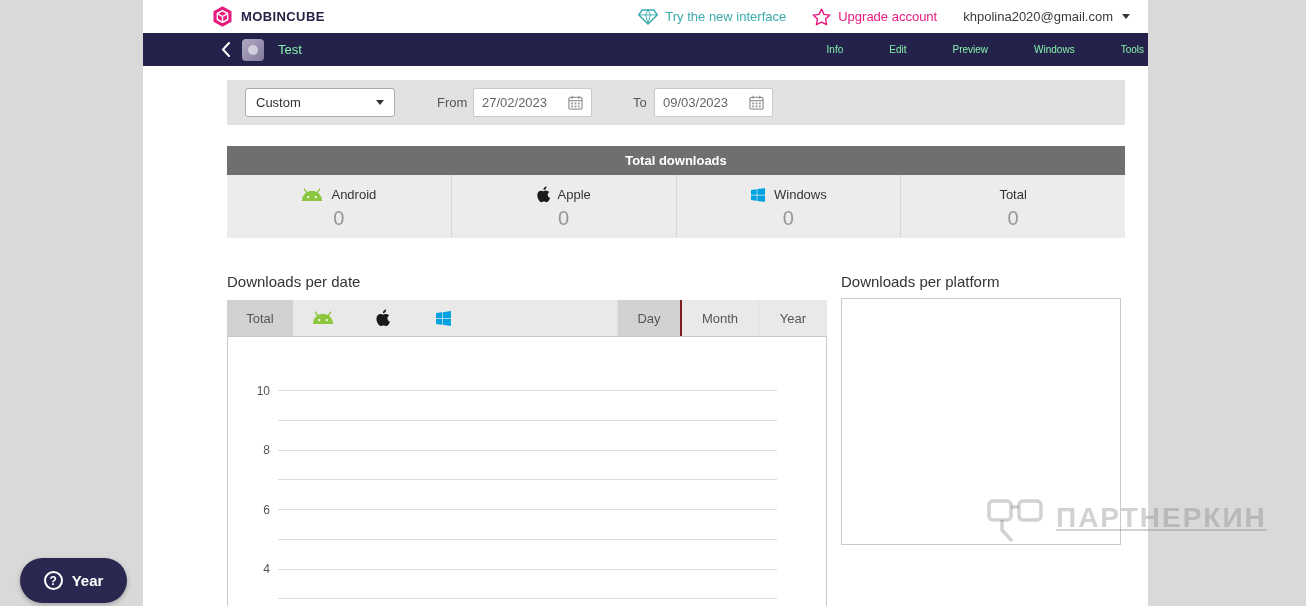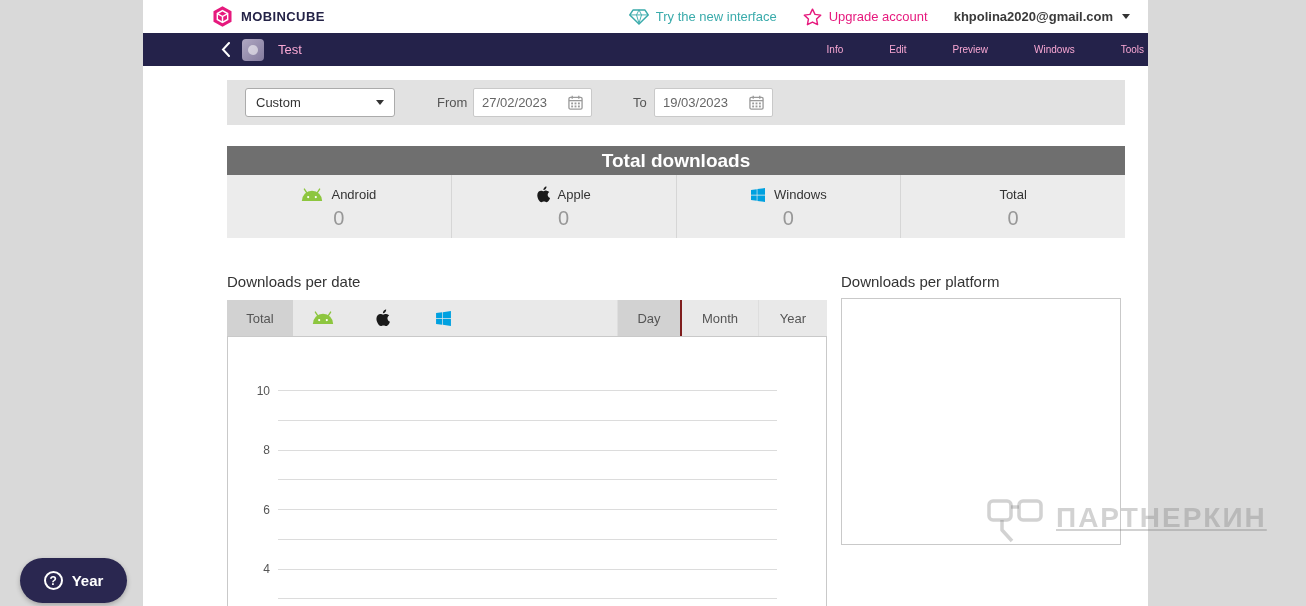--- a/index.html
+++ b/index.html
@@ -8,26 +8,26 @@
 
   
   .topbar { position:absolute; left:143px; top:0; width:1005px; height:33px; background:#fff;
             display:flex; align-items:center; padding:0 18px 0 68px; }
   .brand { display:flex; align-items:center; gap:7px; cursor:pointer; }
   .brand-text { font-size:13px; font-weight:700; color:#242347; letter-spacing:.4px; }
   .top-links { margin-left:auto; display:flex; align-items:center; gap:26px; }
   .link { display:flex; align-items:center; gap:7px; font-size:13px; cursor:pointer; text-decoration:none; }
   .link.teal { color:#3aabab; }
   .link.pink { color:#e6197d; }
-  .account { display:flex; align-items:center; gap:9px; font-size:13px; color:#3a3a3a; cursor:pointer;font-weight:bold; }
+  .account { display:flex; align-items:center; gap:9px; font-size:13px; color:#3a3a3a; cursor:pointer; }
   .caret { width:0; height:0; border-left:4px solid transparent; border-right:4px solid transparent; border-top:5px solid #333; }
 
   
   .navbar { position:absolute; left:143px; top:33px; width:1005px; height:33px; background:#24224a;
-            display:flex; align-items:center; padding-left:78px; color:#f9a8d4; }
+            display:flex; align-items:center; padding-left:78px; color:#86efac; }
   .back { display:flex; align-items:center; margin-right:12px; cursor:pointer; }
   .app-thumb { width:22px; height:22px; border-radius:4px; margin-right:14px;
                background:linear-gradient(135deg,#b0a8c2 0%,#837b9e 100%); position:relative; }
   .app-thumb::after { content:""; position:absolute; left:6px; top:6px; width:10px; height:10px;
                       border-radius:50%; background:rgba(255,255,255,.55); }
   .app-name { font-size:13px; }
   .nav-menu { margin-left:auto; display:flex; gap:46px; padding-right:4px; font-size:10px;align-items:flex-end; }
   .nav-item { cursor:pointer; }
 
   
@@ -42,21 +42,21 @@
   .flabel.from { left:210px; }
   .flabel.to   { left:406px; }
   .date-input { position:absolute; top:8px; width:119px; height:29px; background:#fff;
                 border:1px solid #c9c9c9; border-radius:2px; display:flex; align-items:center;
                 justify-content:space-between; padding:0 8px; font-size:13px; color:#666; cursor:pointer; }
   .date-input.from-input { left:246px; }
   .date-input.to-input   { left:427px; }
 
   
   .totals { position:absolute; left:84px; top:80px; width:898px; }
-  .totals-header { height:29px; background:#6f6f6f; color:#fff; font-size:19px; font-weight:700;
+  .totals-header { height:29px; background:#6f6f6f; color:#fff; font-size:13px; font-weight:700;
                    display:flex; align-items:center; justify-content:center; }
   .totals-row { display:flex; height:63px; background:#ececec; }
   .tcell { flex:1; display:flex; flex-direction:column; align-items:center; justify-content:center;
            gap:3px; border-right:1px solid #d6d6d6; padding-top:2px; }
   .tcell:last-child { border-right:none; }
   .tcell-top { display:flex; align-items:center; gap:8px; font-size:13px; color:#333; height:18px; }
   .tcell-val { font-size:20px; color:#979797; }
 
   
   .sec-title { position:absolute; font-size:15px; font-weight:400; color:#333; }
@@ -169,21 +169,21 @@
               <rect x="7" y="8" width="2" height="2"></rect>
               <rect x="10.6" y="8" width="2" height="2"></rect>
             <rect x="3.4" y="11.2" width="2" height="2"></rect>
               <rect x="7" y="11.2" width="2" height="2"></rect>
               <rect x="10.6" y="11.2" width="2" height="2"></rect>
           </g>
         </svg>
       </div>
       <span class="flabel to">To</span>
       <div class="date-input to-input">
-        <span>19/03/2023</span>
+        <span>09/03/2023</span>
         <svg width="15" height="15" viewBox="0 0 16 16">
           <rect x="1" y="2.5" width="14" height="12.5" rx="1.5" fill="none" stroke="#9a9a9a" stroke-width="1.4"></rect>
           <line x1="1" y1="6" x2="15" y2="6" stroke="#9a9a9a" stroke-width="1.4"></line>
           <line x1="4.5" y1="0.8" x2="4.5" y2="4" stroke="#9a9a9a" stroke-width="1.4"></line>
           <line x1="11.5" y1="0.8" x2="11.5" y2="4" stroke="#9a9a9a" stroke-width="1.4"></line>
           <g fill="#9a9a9a">
             <rect x="3.4" y="8" width="2" height="2"></rect>
               <rect x="7" y="8" width="2" height="2"></rect>
               <rect x="10.6" y="8" width="2" height="2"></rect>
             <rect x="3.4" y="11.2" width="2" height="2"></rect>

